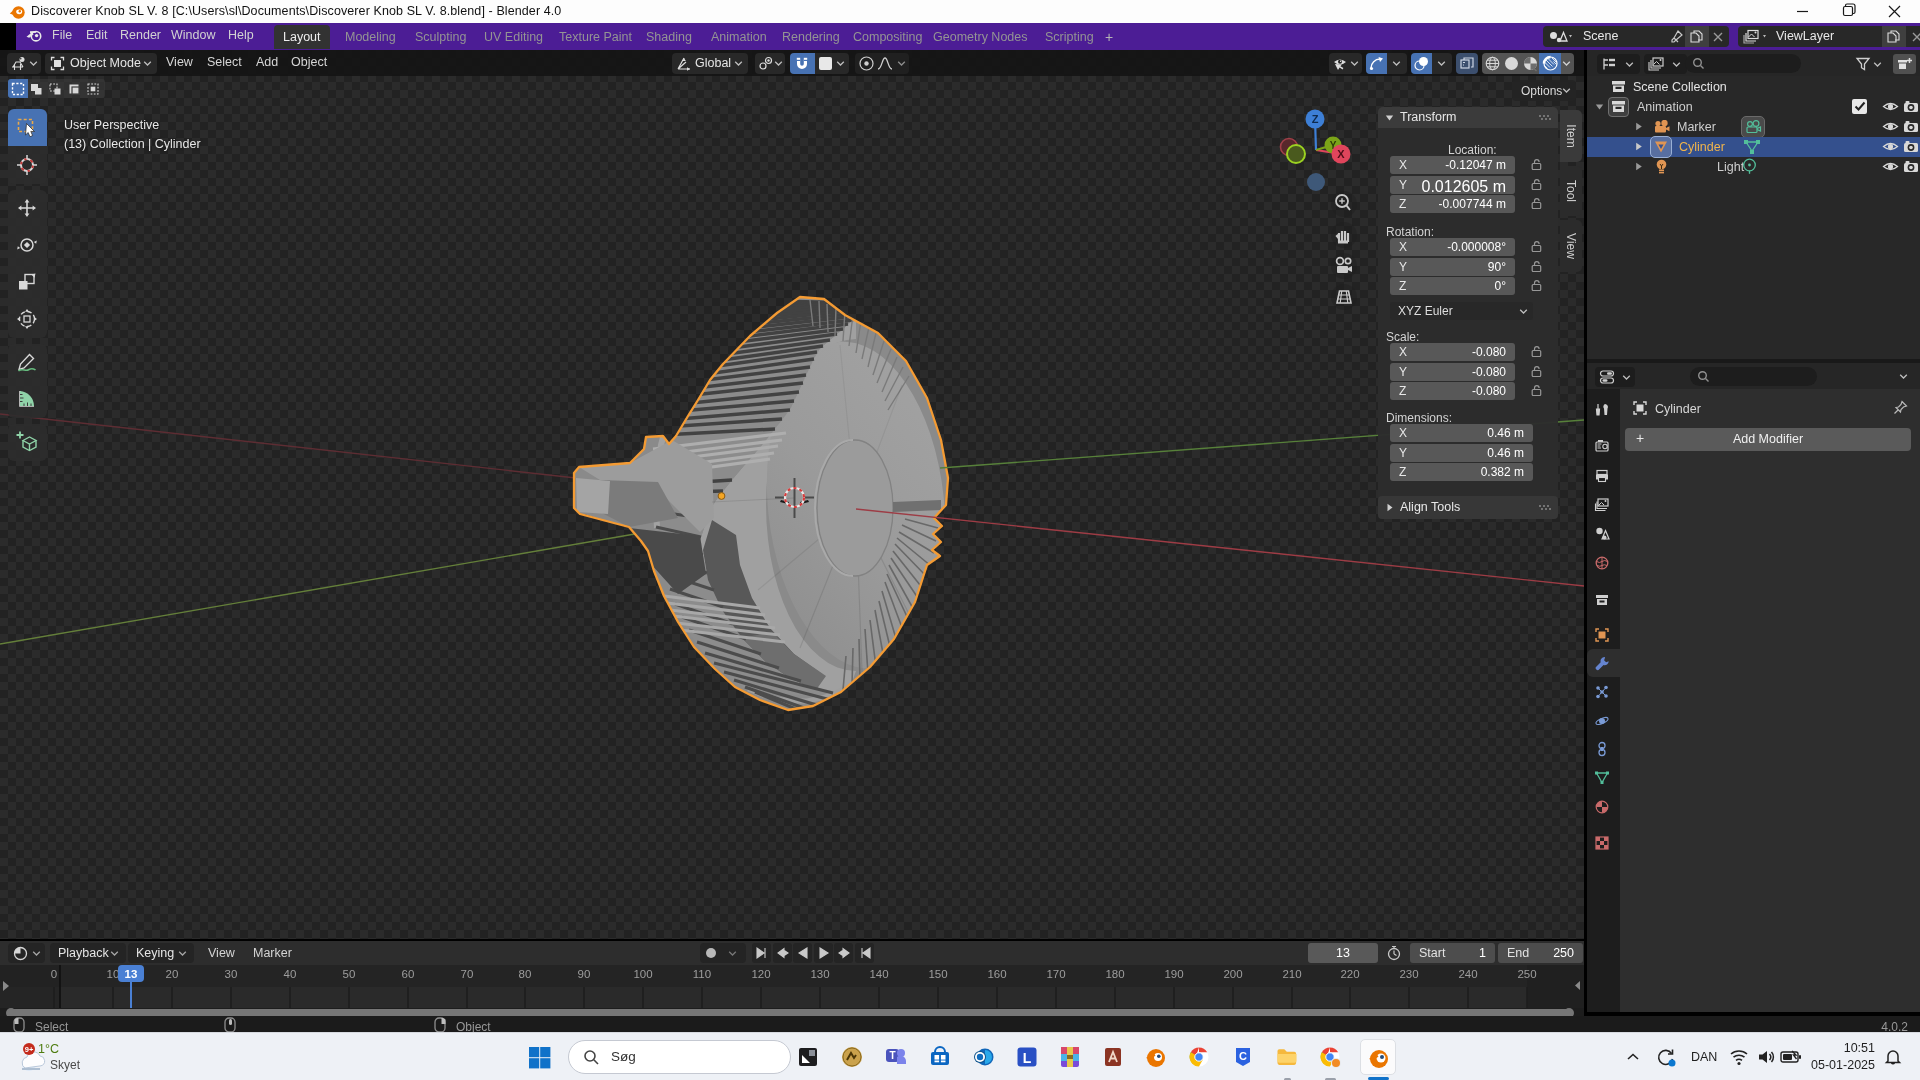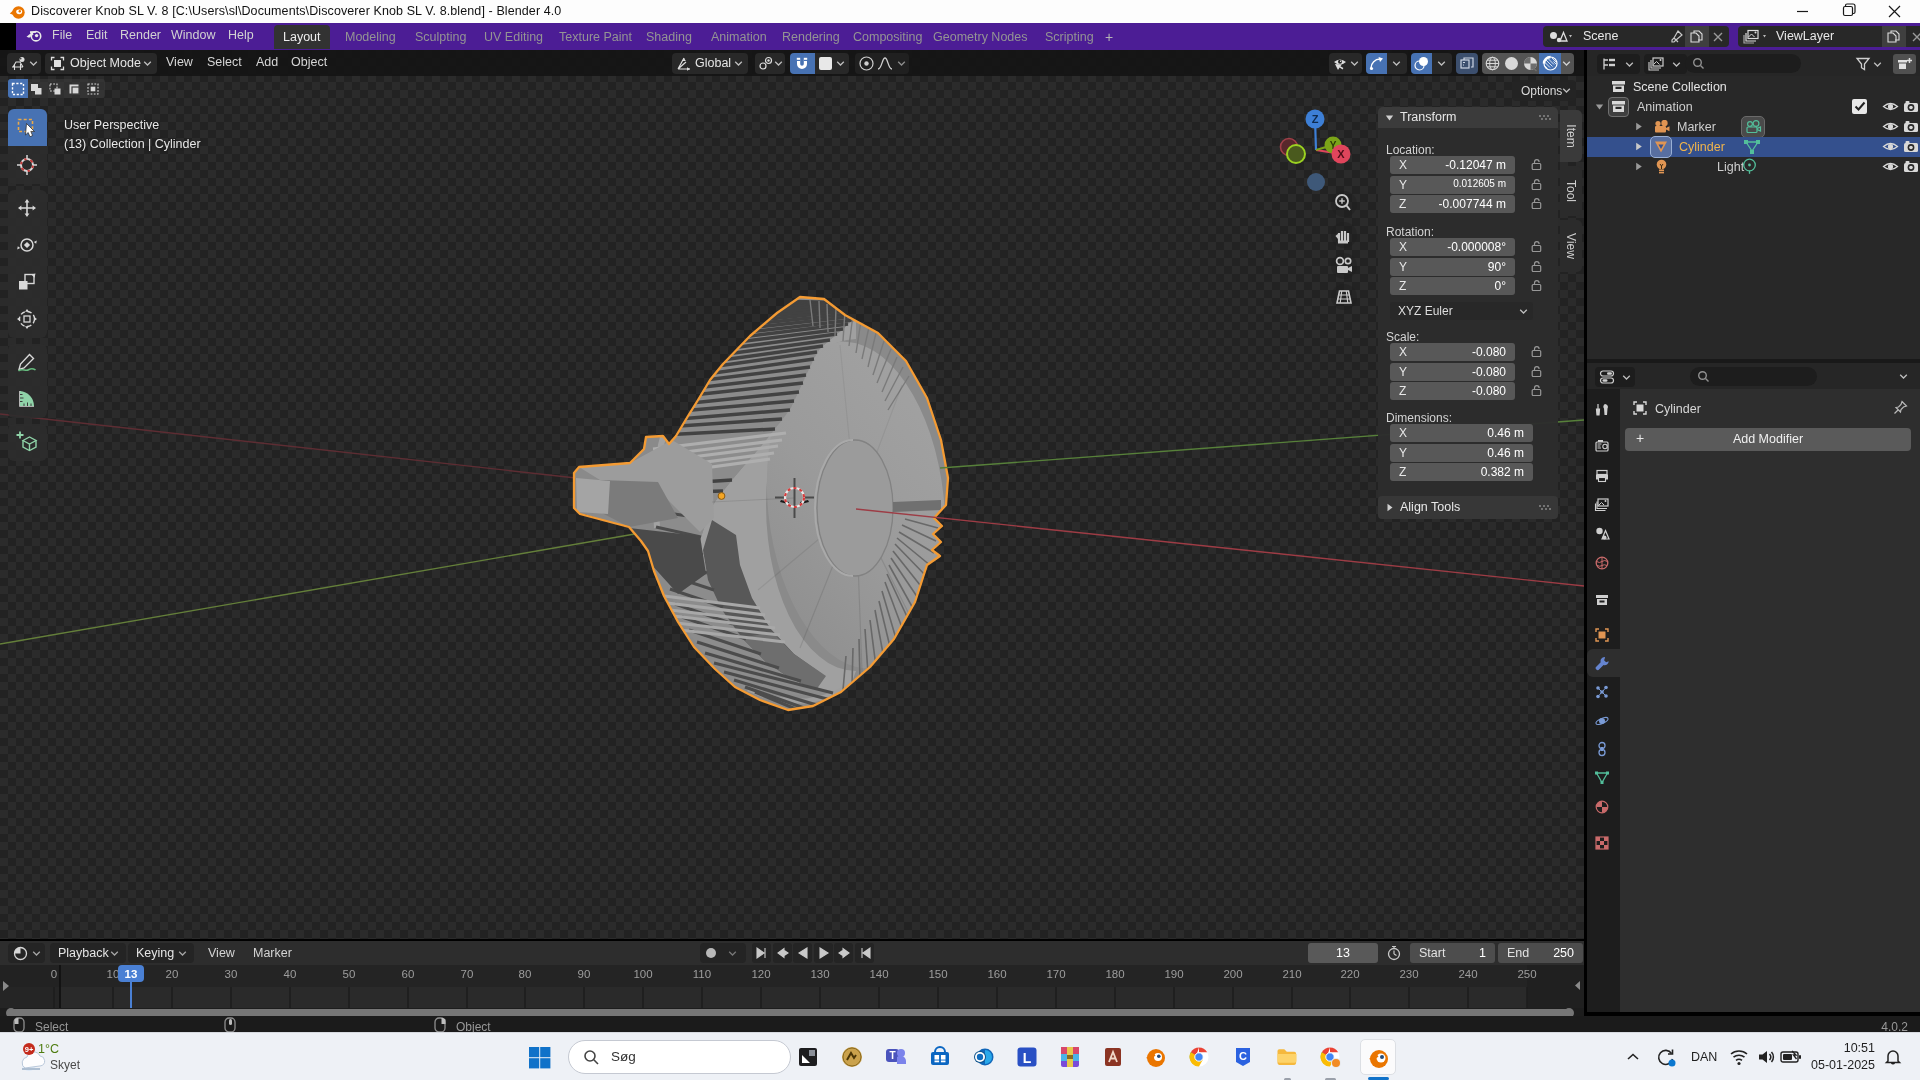--- a/index.html
+++ b/index.html
@@ -520,32 +520,32 @@
         <g fill="#8a8a8a">
           <circle cx="2" cy="2" r="1"></circle>
           <circle cx="6" cy="2" r="1"></circle>
           <circle cx="10" cy="2" r="1"></circle>
           <circle cx="4" cy="5" r="1"></circle>
           <circle cx="8" cy="5" r="1"></circle>
           <circle cx="12" cy="5" r="1"></circle>
         </g>
       </svg>
     </div>
-    <span class="abs" style="left:1386px;top:93px;font-size:12px;color:#d4d4d4;">Location:</span>
+    <span class="abs" style="left:1448px;top:93px;font-size:12px;color:#d4d4d4;">Location:</span>
     <div class="abs" style="left:1390px;top:106.0px;width:125px;height:18px;background:#585858;border-radius:3px;">
       <span class="abs" style="left:9px;top:2px;font-size:12px;color:#e8e8e8;">X</span>
       <span class="abs" style="right:9px;top:2px;font-size:12px;color:#fff;">-0.12047 m</span>
     </div>
     <svg class="abs" style="left:1530px;top:108.0px" width="13" height="13" viewBox="0 0 13 13">
       <rect x="2.2" y="5.5" width="8.5" height="6" rx="1" fill="none" stroke="#989898" stroke-width="1.2"></rect>
       <path d="M4.5 5.5 V4 a2.3 2.3 0 0 1 4.6 0" fill="none" stroke="#989898" stroke-width="1.2"></path>
     </svg>
     <div class="abs" style="left:1390px;top:125.5px;width:125px;height:18px;background:#585858;border-radius:3px;">
       <span class="abs" style="left:9px;top:2px;font-size:12px;color:#e8e8e8;">Y</span>
-      <span class="abs" style="right:9px;top:2px;font-size:10px;color:#fff;">0.012605 m</span>
+      <span class="abs" style="right:9px;top:2px;font-size:16px;color:#fff;">0.012605 m</span>
     </div>
     <svg class="abs" style="left:1530px;top:127.5px" width="13" height="13" viewBox="0 0 13 13">
       <rect x="2.2" y="5.5" width="8.5" height="6" rx="1" fill="none" stroke="#989898" stroke-width="1.2"></rect>
       <path d="M4.5 5.5 V4 a2.3 2.3 0 0 1 4.6 0" fill="none" stroke="#989898" stroke-width="1.2"></path>
     </svg>
     <div class="abs" style="left:1390px;top:145.0px;width:125px;height:18px;background:#585858;border-radius:3px;">
       <span class="abs" style="left:9px;top:2px;font-size:12px;color:#e8e8e8;">Z</span>
       <span class="abs" style="right:9px;top:2px;font-size:12px;color:#fff;">-0.007744 m</span>
     </div>
     <svg class="abs" style="left:1530px;top:147.0px" width="13" height="13" viewBox="0 0 13 13">

